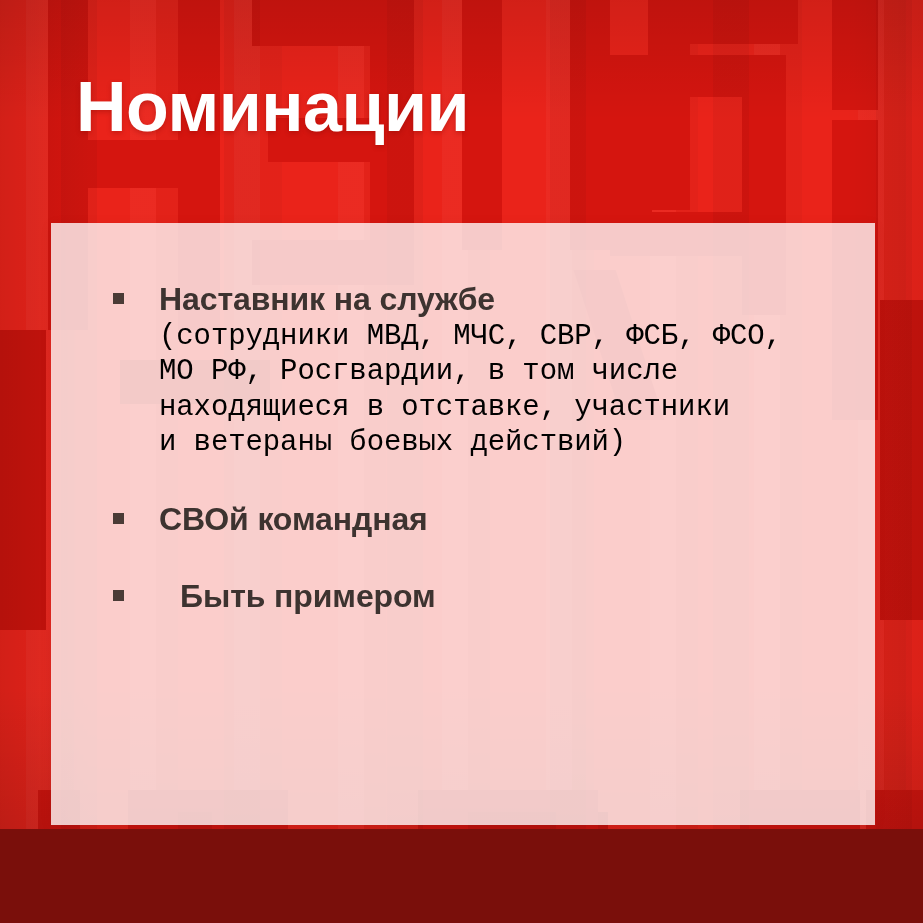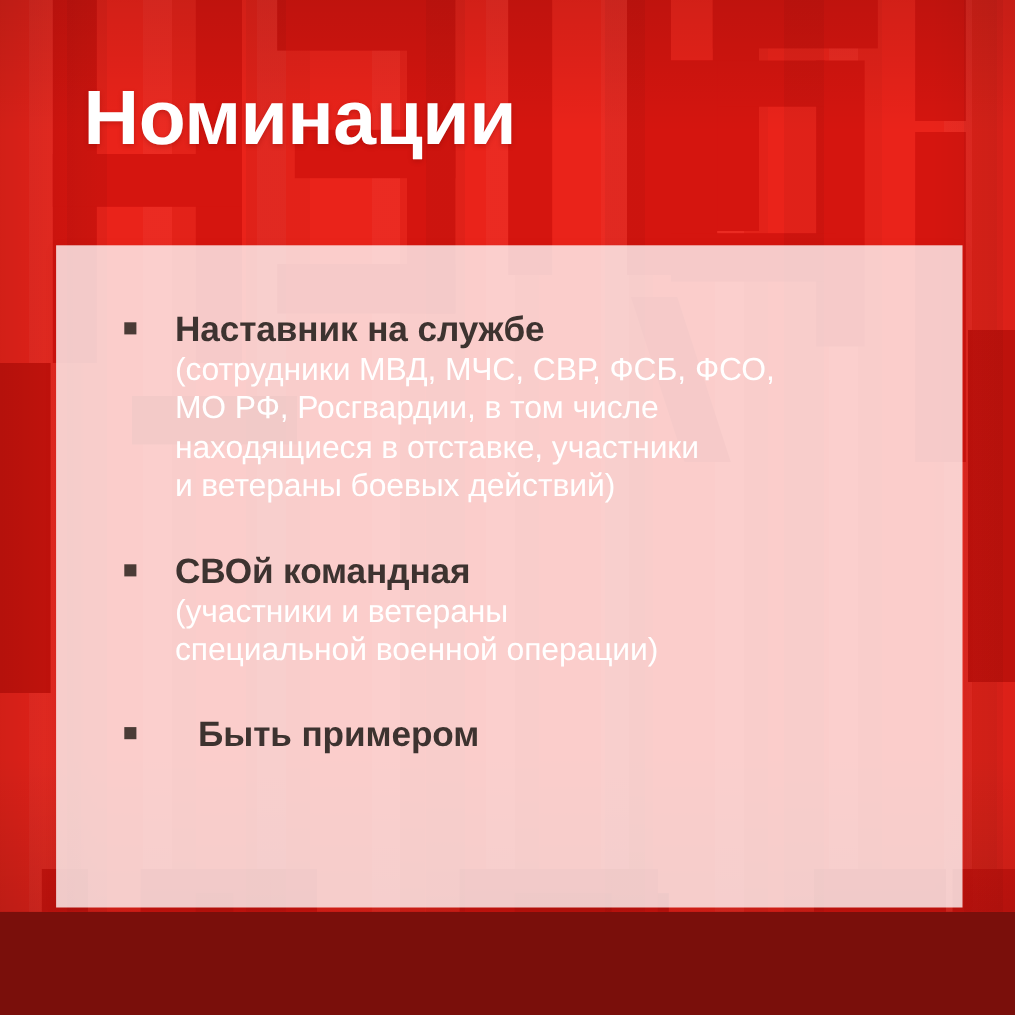--- a/index.html
+++ b/index.html
@@ -127,23 +127,24 @@
     line-height: 1.16;
     color: #3d3330;
     letter-spacing: -0.1px;
   }
 
   .nom-desc {
     margin: 1px 0 0 0;
     font-size: 29px;
     font-weight: normal;
     line-height: 1.22;
-    color: #ffffff;
+    color: #000000;
     letter-spacing: -0.1px;
     white-space: pre-line;
+    font-family: Liberation Mono, monospace;
   }
 </style>
 </head>
 <body>
 
 <div class="poster">
 
   <div class="bg-layer bg-stripes"></div>
 
   <div class="bg-layer">
@@ -212,22 +213,20 @@
 МО РФ, Росгвардии, в том числе
 находящиеся в отставке, участники
 и ветераны боевых действий)</p>
       </div>
     </div>
 
     <div class="nomination">
       <span class="bullet-square"></span>
       <div class="nom-body">
         <p class="nom-title">СВОй командная</p>
-        <p class="nom-desc">(участники и ветераны
-специальной военной операции)</p>
       </div>
     </div>
 
     <div class="nomination">
       <span class="bullet-square"></span>
       <div class="nom-body">
         <p class="nom-title">Быть примером</p>
       </div>
     </div>
 

